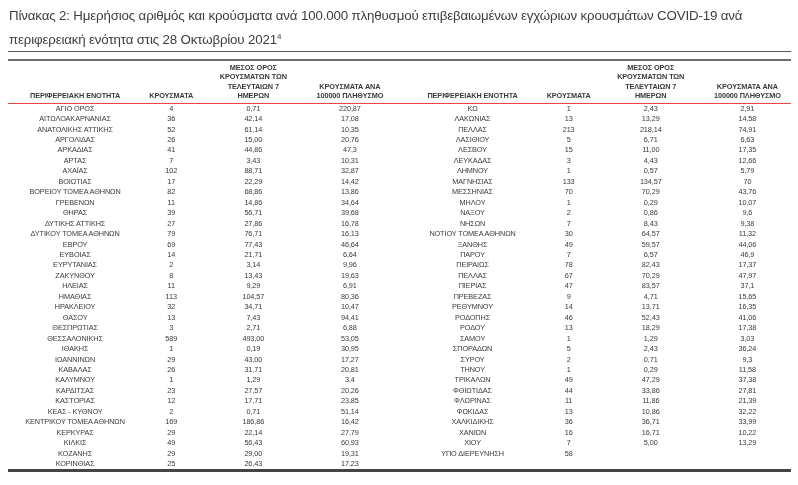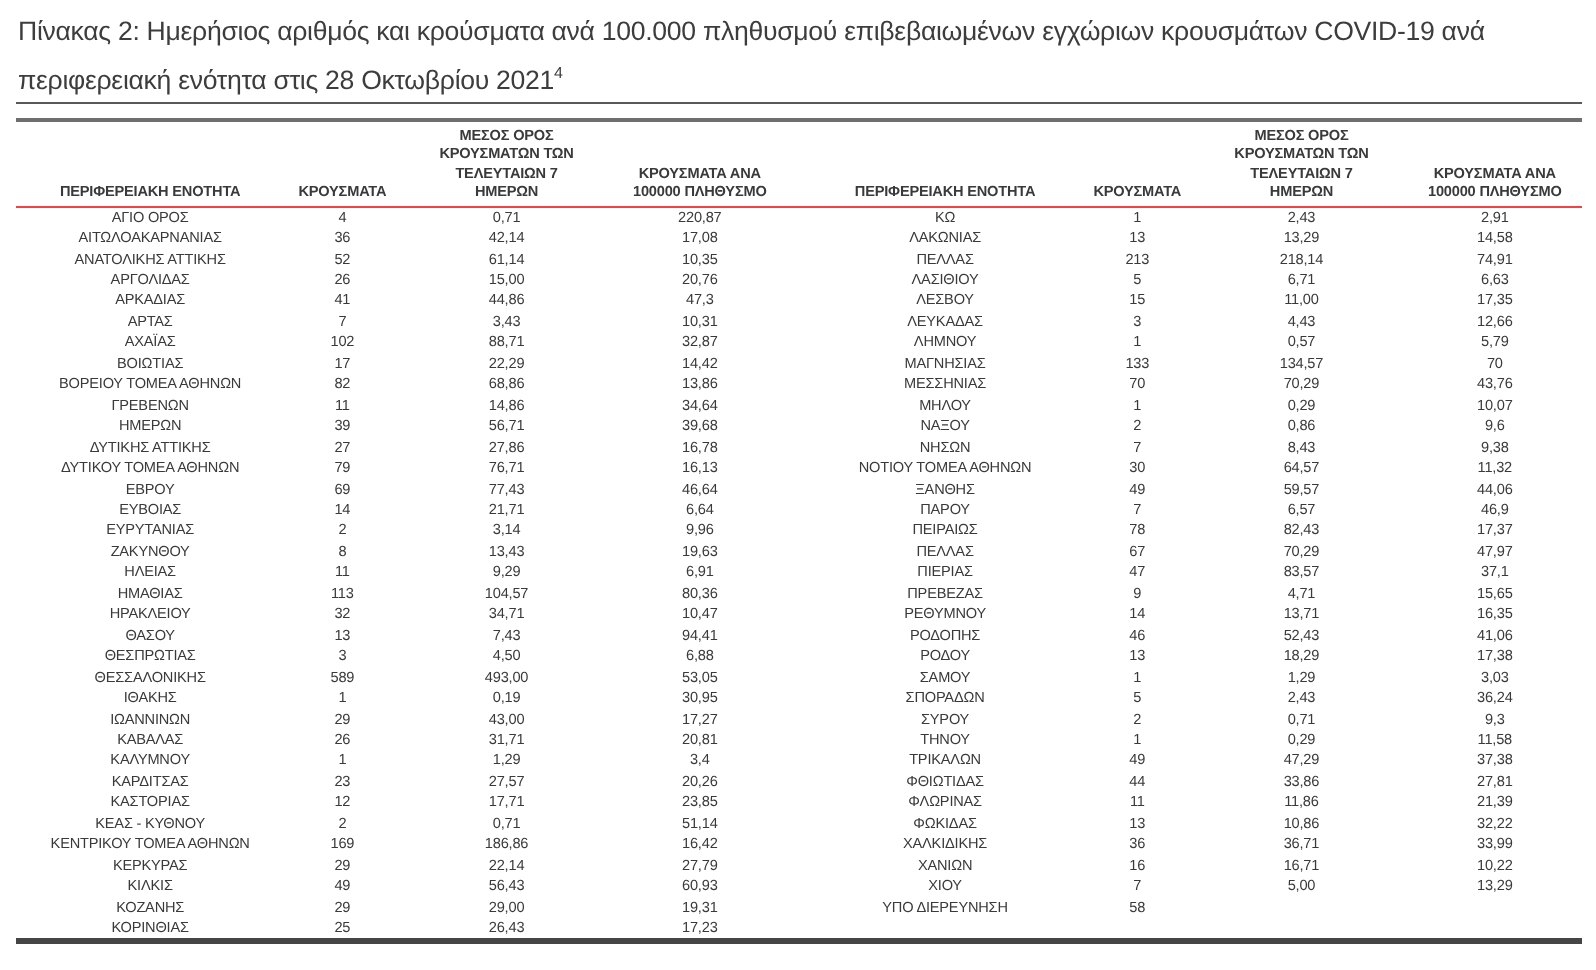--- a/index.html
+++ b/index.html
@@ -183,21 +183,21 @@
           <td>11</td>
           <td>14,86</td>
           <td>34,64</td>
           <td></td>
           <td>ΜΗΛΟΥ</td>
           <td>1</td>
           <td>0,29</td>
           <td>10,07</td>
         </tr>
         <tr>
-          <td>ΗΜΕΡΩΝ</td>
+          <td>ΘΗΡΑΣ</td>
           <td>39</td>
           <td>56,71</td>
           <td>39,68</td>
           <td></td>
           <td>ΝΑΞΟΥ</td>
           <td>2</td>
           <td>0,86</td>
           <td>9,6</td>
         </tr>
         <tr>
@@ -306,21 +306,21 @@
           <td>94,41</td>
           <td></td>
           <td>ΡΟΔΟΠΗΣ</td>
           <td>46</td>
           <td>52,43</td>
           <td>41,06</td>
         </tr>
         <tr>
           <td>ΘΕΣΠΡΩΤΙΑΣ</td>
           <td>3</td>
-          <td>4,50</td>
+          <td>2,71</td>
           <td>6,88</td>
           <td></td>
           <td>ΡΟΔΟΥ</td>
           <td>13</td>
           <td>18,29</td>
           <td>17,38</td>
         </tr>
         <tr>
           <td>ΘΕΣΣΑΛΟΝΙΚΗΣ</td>
           <td>589</td>

